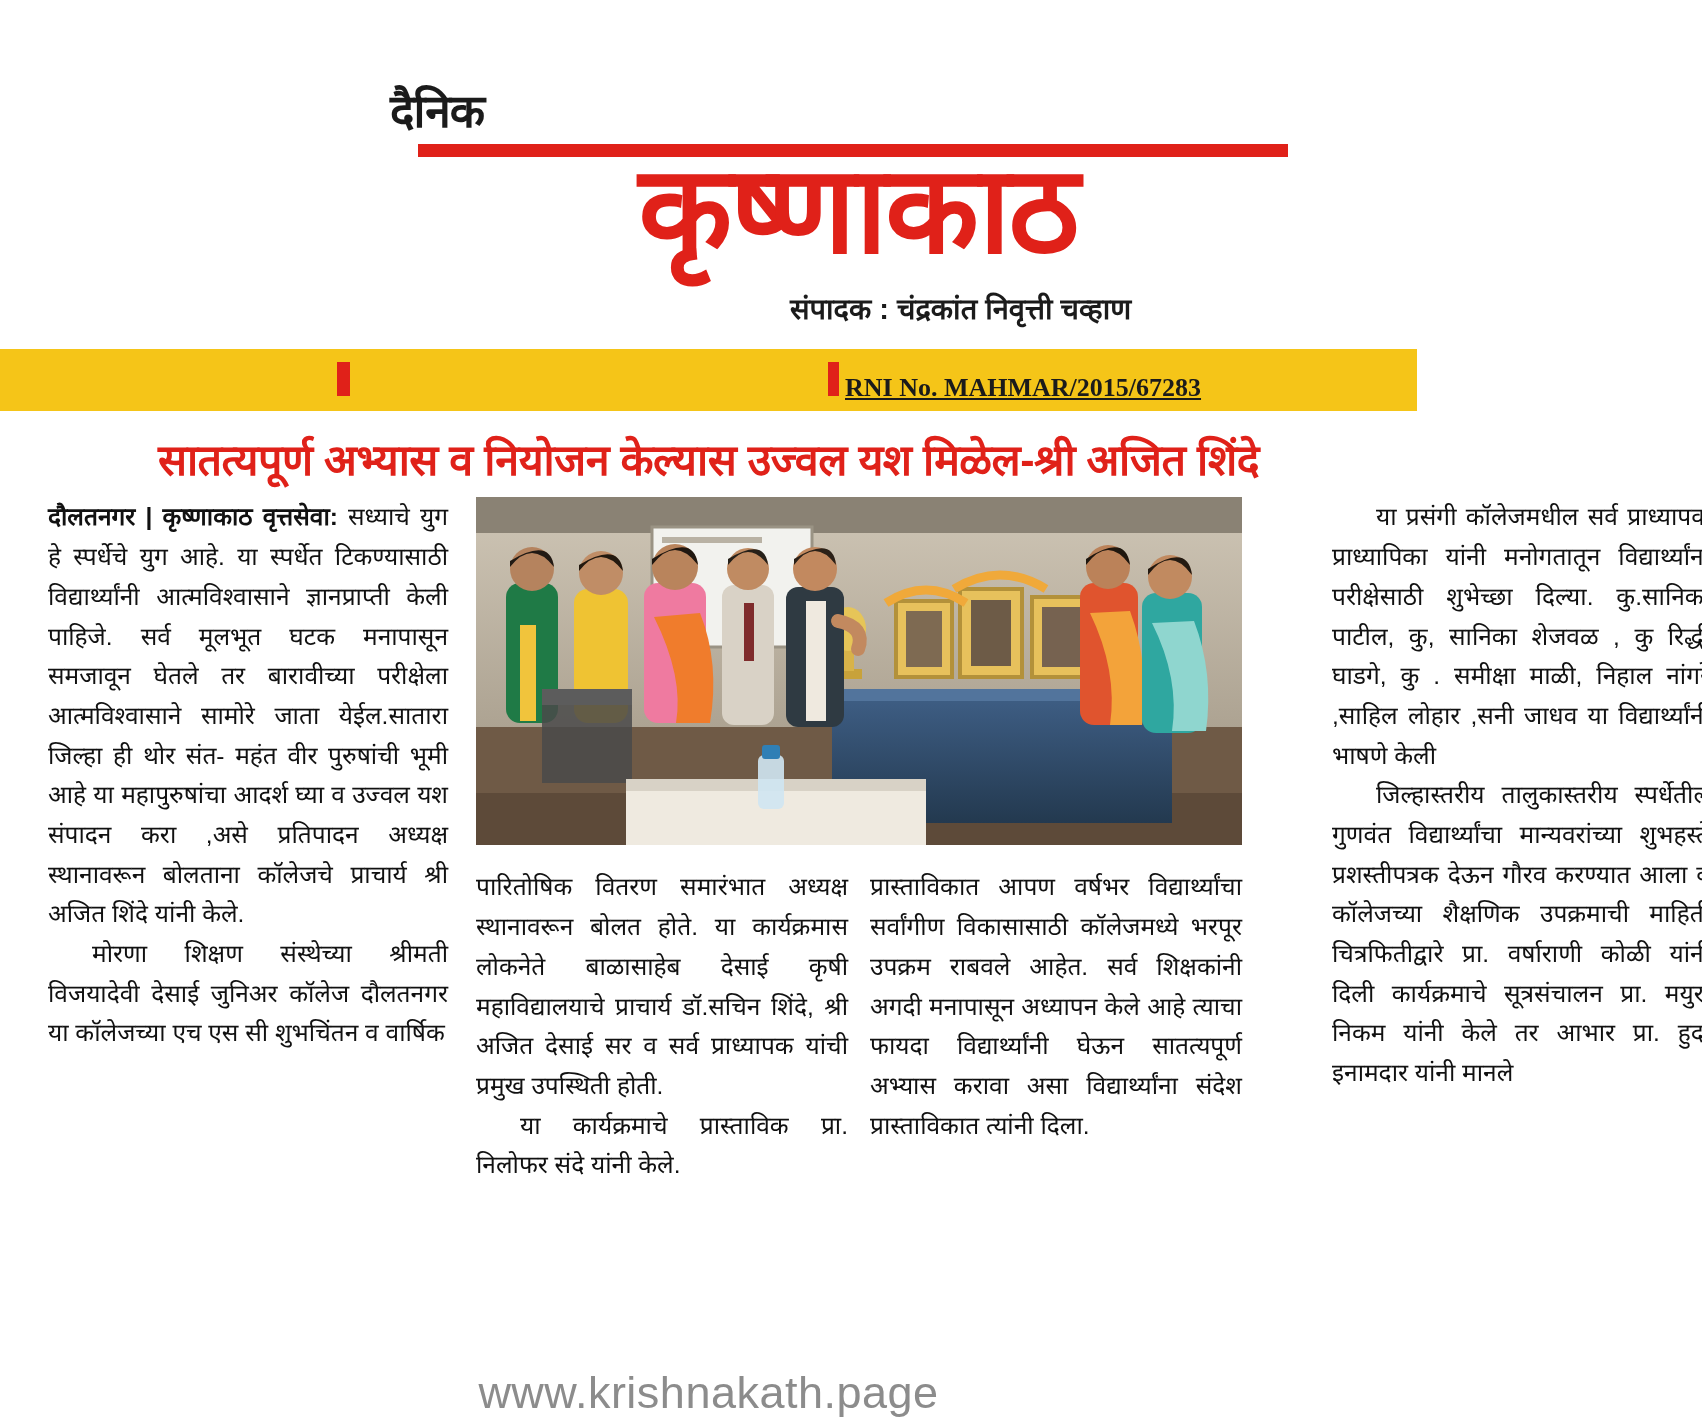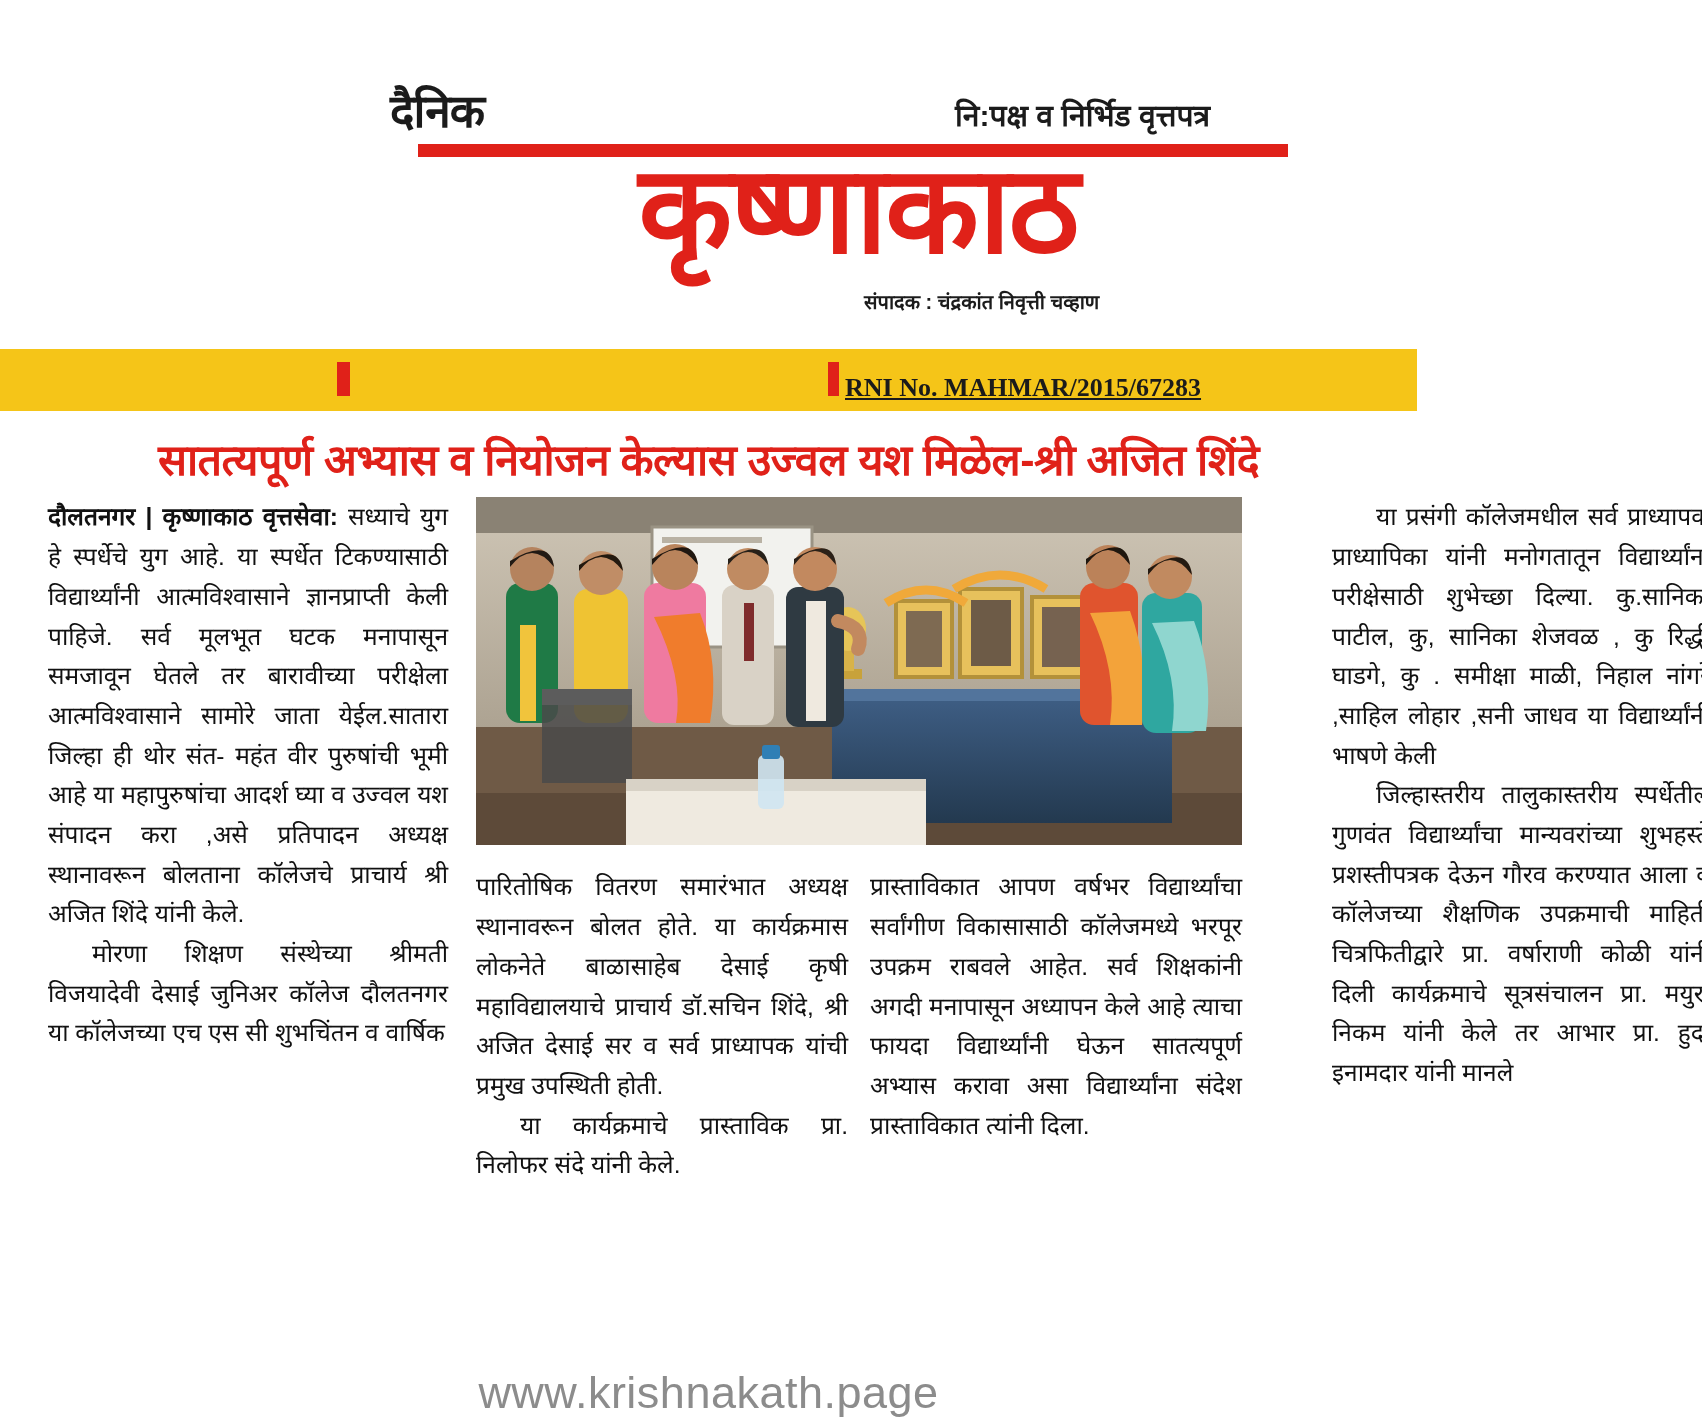--- a/index.html
+++ b/index.html
@@ -61,23 +61,23 @@
     text-align: center;
     font-size: 122px;
     line-height: 1.05;
     font-weight: bold;
     color: #e02119;
     font-family: "Liberation Sans", sans-serif;
     letter-spacing: -2px;
   }
   .mast-editor {
     position: absolute;
-    left: 864px;
+    left: 790px;
     top: 272px;
-    font-size: 20px;
+    font-size: 29px;
     font-weight: bold;
     color: #1b1b1b;
   }
 
   
   .yellowbar {
     position: relative;
     height: 62px;
     background: #f5c518;
     border-top: 3px solid #ffffff;
@@ -181,21 +181,20 @@
     letter-spacing: 0.5px;
   }
 </style>
 </head>
 <body>
 
 <div class="page">
 
   <div class="masthead">
     <div class="mast-dainik">दैनिक</div>
-    <div class="mast-tagline">नि:पक्ष व निर्भिड वृत्तपत्र</div>
     <div class="mast-redbar"></div>
     <div class="mast-title">कृष्णाकाठ</div>
     <div class="mast-editor">संपादक : चंद्रकांत निवृत्ती चव्हाण</div>
   </div>
 
   <div class="yellowbar">
     <div class="yb-mark-red"></div>
     <div class="yb-mark-red2"></div>
     <div class="yb-rni">RNI No. MAHMAR/2015/67283</div>
   </div>

